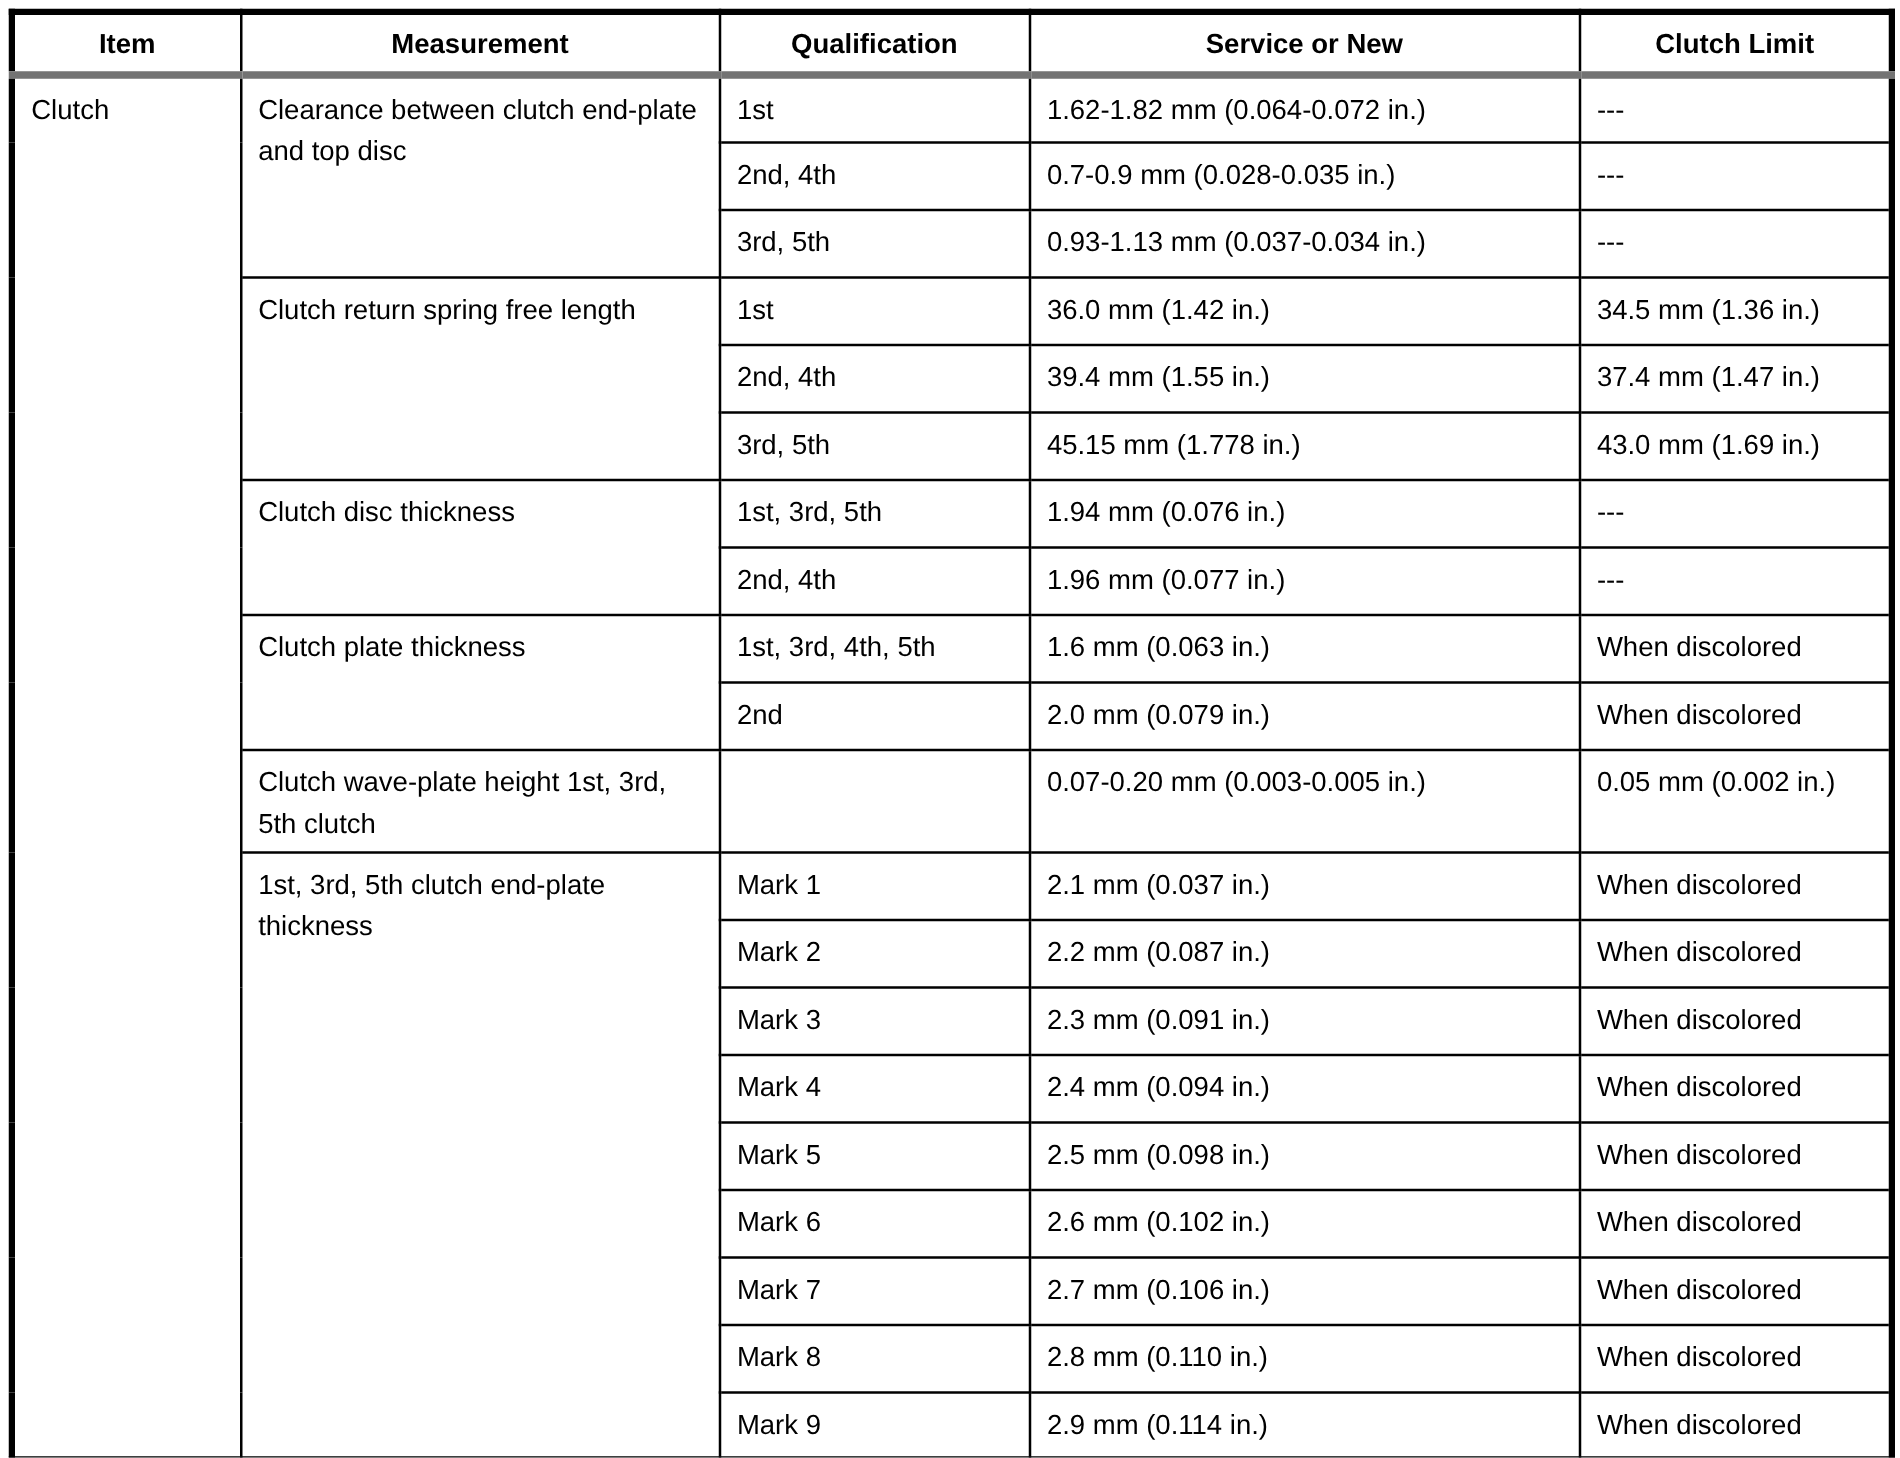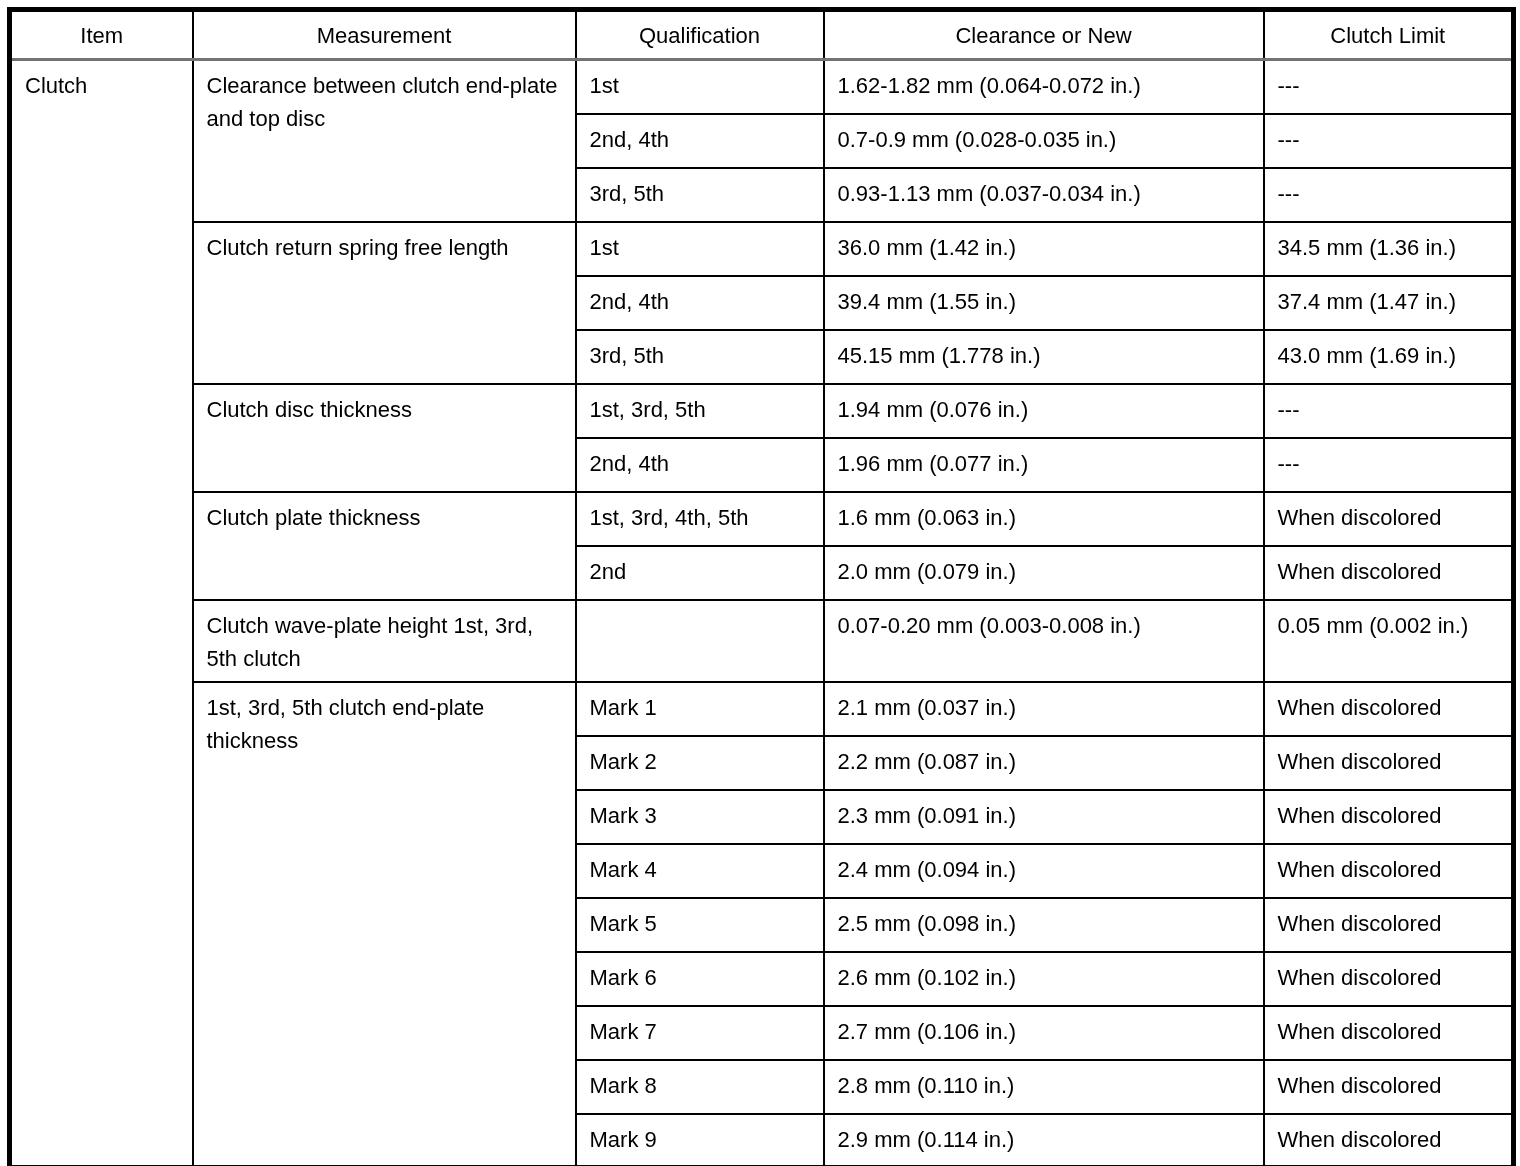--- a/index.html
+++ b/index.html
@@ -32,24 +32,24 @@
   }
   table.spec-table th,
   table.spec-table td {
     border: 2px solid #000000;
     overflow: hidden;
   }
   table.spec-table thead tr {
     height: 50px;
   }
   table.spec-table thead th {
-    font-weight: normal;
+    font-weight: bold;
     text-align: center;
     vertical-align: middle;
-    border-bottom: 3px solid #737373;
+    border-bottom: 6px solid #737373;
     padding: 2px 6px;
   }
   table.spec-table tbody tr {
     height: 54px;
   }
   table.spec-table tbody tr.tall {
     height: 78px;
     margin-top: 23px;
   }
   table.spec-table tbody td {
@@ -67,21 +67,21 @@
     <col style="width:383px">
     <col style="width:248px">
     <col style="width:440px">
     <col style="width:250px">
   </colgroup>
   <thead>
     <tr>
       <th>Item</th>
       <th>Measurement</th>
       <th>Qualification</th>
-      <th>Clearance or New</th>
+      <th>Service or New</th>
       <th>Clutch Limit</th>
     </tr>
   </thead>
   <tbody>
       <tr>
         <td rowspan="20">Clutch</td>
         <td rowspan="3">Clearance between clutch end-plate and top disc</td>
         <td>1st</td>
         <td>1.62-1.82 mm (0.064-0.072 in.)</td>
         <td>---</td>
@@ -130,21 +130,21 @@
         <td>When discolored</td>
       </tr>
       <tr>
         <td>2nd</td>
         <td>2.0 mm (0.079 in.)</td>
         <td>When discolored</td>
       </tr>
       <tr class="tall">
         <td>Clutch wave-plate height 1st, 3rd, 5th clutch</td>
         <td></td>
-        <td>0.07-0.20 mm (0.003-0.008 in.)</td>
+        <td>0.07-0.20 mm (0.003-0.005 in.)</td>
         <td>0.05 mm (0.002 in.)</td>
       </tr>
       <tr>
         <td rowspan="9">1st, 3rd, 5th clutch end-plate thickness</td>
         <td>Mark 1</td>
         <td>2.1 mm (0.037 in.)</td>
         <td>When discolored</td>
       </tr>
       <tr>
         <td>Mark 2</td>

